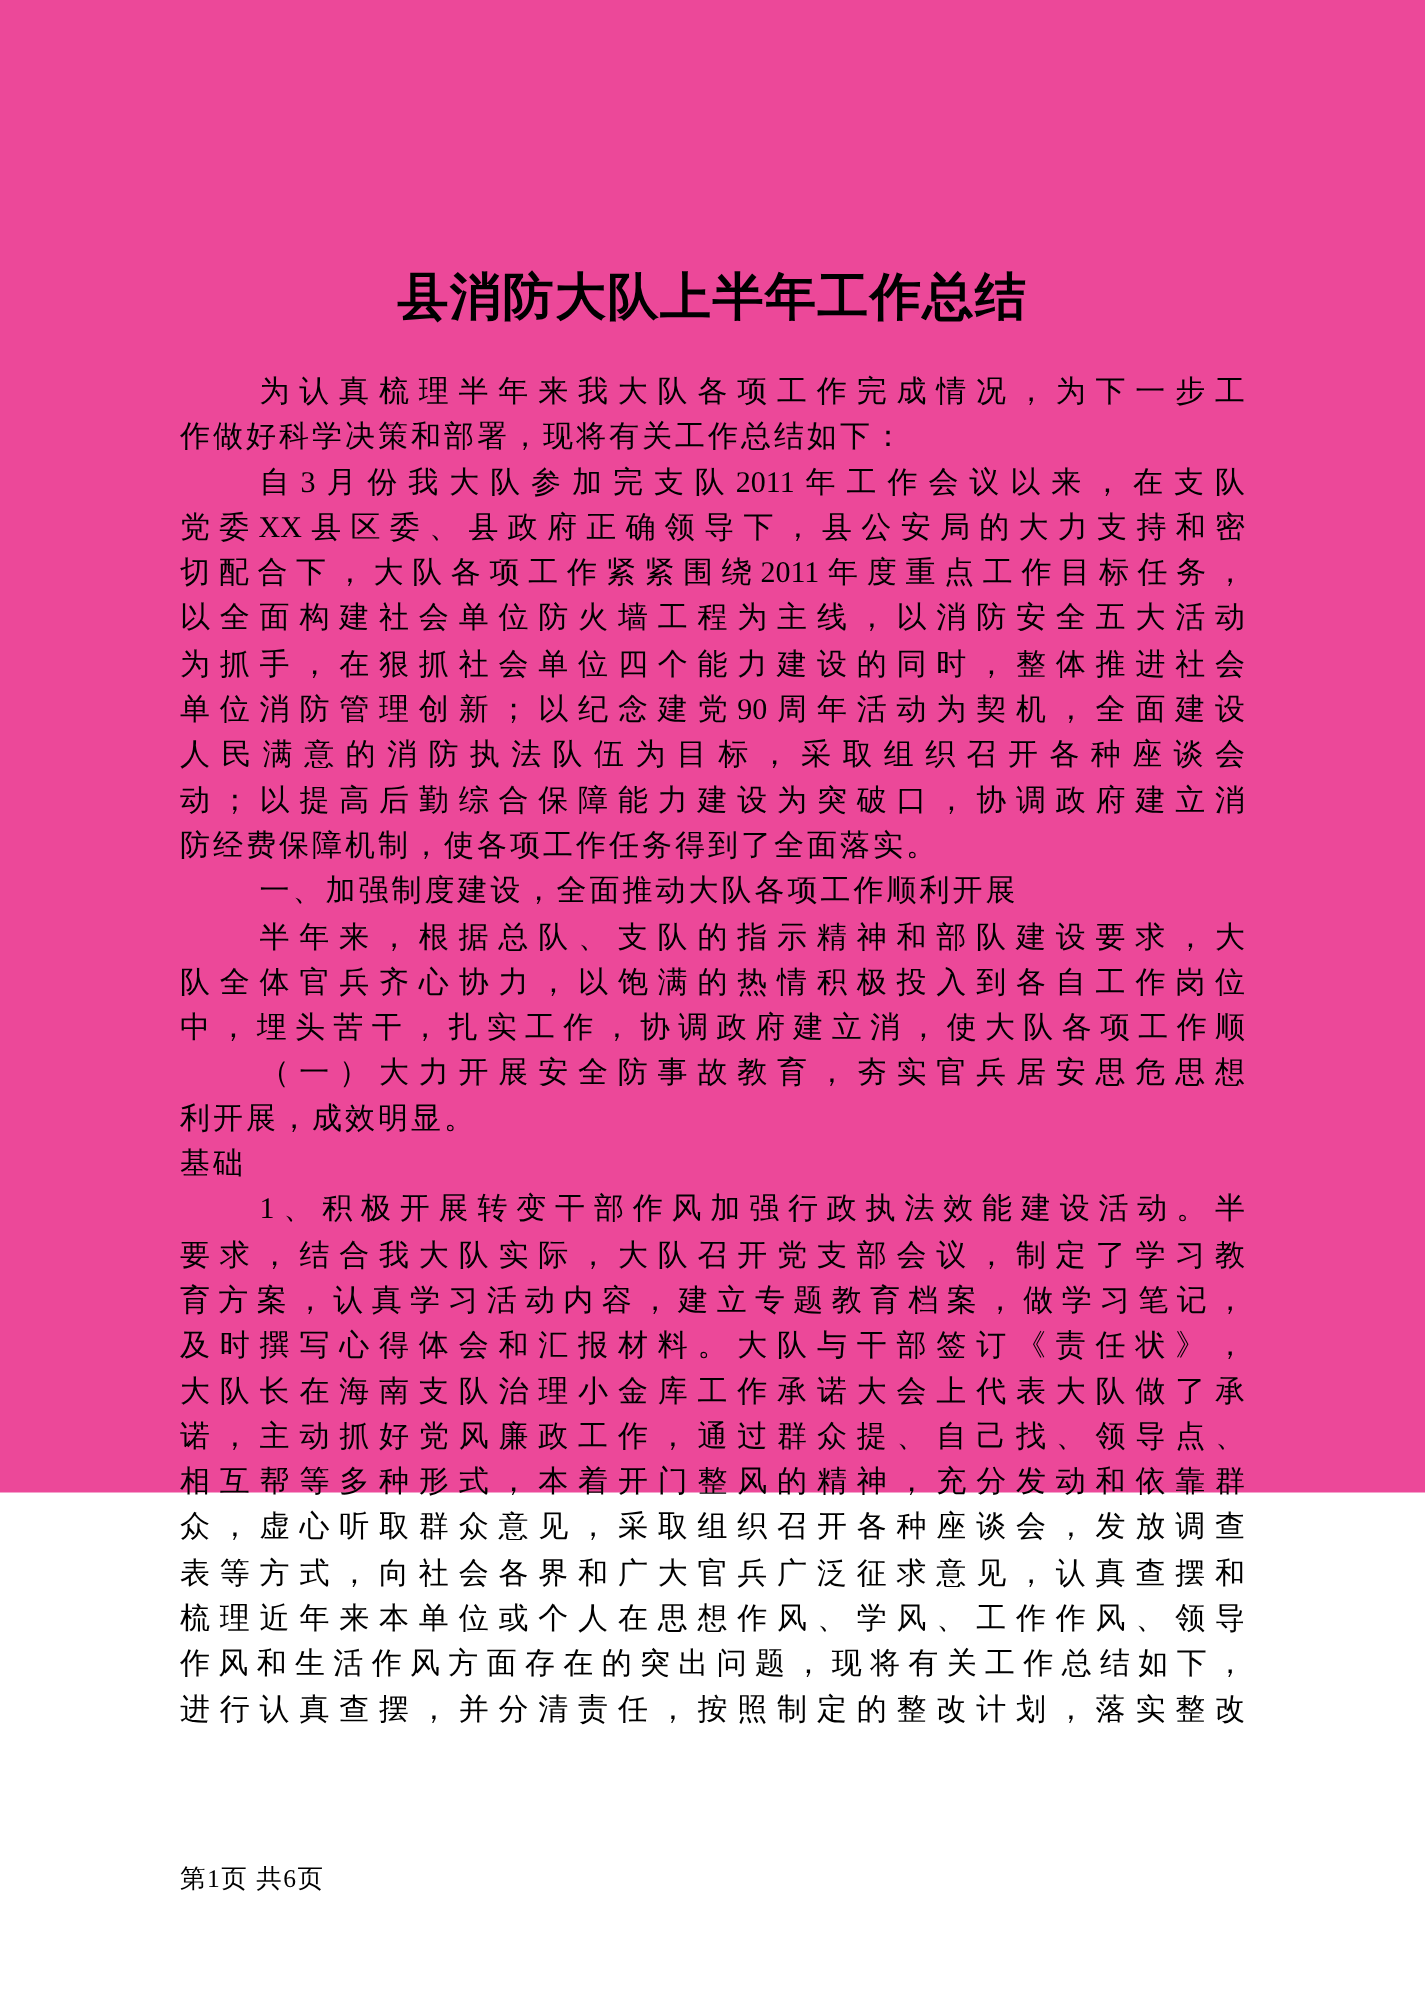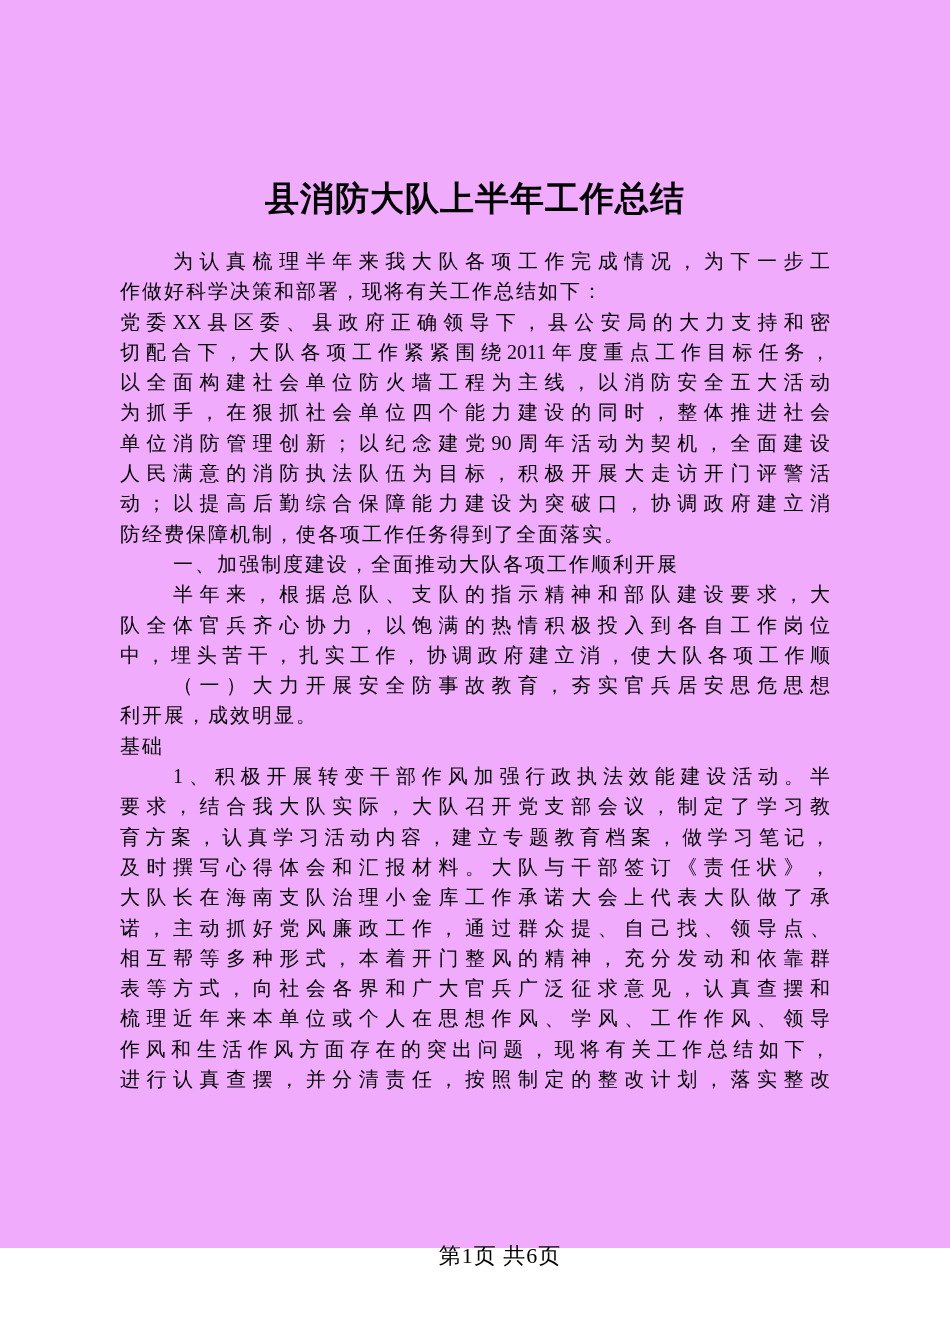--- a/index.html
+++ b/index.html
@@ -6,22 +6,22 @@
   body {
     width: 950px; height: 1344px;
     background: #ffffff;
     color: #000000;
     font-family: "Liberation Serif", "DejaVu Serif", serif;
     position: relative;
     overflow: hidden;
   }
   .page {
     position: absolute; left: 0; top: 0;
-    width: 950px; height: 1248px;
-    background: #f0abfc;
+    width: 950px; height: 995px;
+    background: #ec4899;
   }
   .doc-title {
     position: absolute;
     left: 120px; top: 174px;
     width: 710px;
     margin: 0;
     text-align: center;
     font-size: 34px;
     font-weight: 700;
     line-height: 50px;
@@ -44,57 +44,58 @@
   .line.last {
     text-align: right;
     text-align-last: left;
     letter-spacing: 2px;
   }
   .line.indent { text-indent: 53px; }
   .doc-footer {
     position: absolute;
     left: 120px; top: 1241px;
     width: 760px;
-    text-align: center;
-    font-size: 22px;
+    font-size: 17px;
     letter-spacing: 1px;
   }
 </style>
 </head>
 <body>
 
 <div class="page">
 
   <h1 class="doc-title">县消防大队上半年工作总结</h1>
 
   <div class="doc-body">
     <div class="line indent">为认真梳理半年来我大队各项工作完成情况，为下一步工</div>
     <div class="line last">作做好科学决策和部署，现将有关工作总结如下：</div>
+    <div class="line indent">自3月份我大队参加完支队2011年工作会议以来，在支队</div>
     <div class="line">党委XX县区委、县政府正确领导下，县公安局的大力支持和密</div>
     <div class="line">切配合下，大队各项工作紧紧围绕2011年度重点工作目标任务，</div>
     <div class="line">以全面构建社会单位防火墙工程为主线，以消防安全五大活动</div>
     <div class="line">为抓手，在狠抓社会单位四个能力建设的同时，整体推进社会</div>
     <div class="line">单位消防管理创新；以纪念建党90周年活动为契机，全面建设</div>
-    <div class="line">人民满意的消防执法队伍为目标，积极开展大走访开门评警活</div>
+    <div class="line">人民满意的消防执法队伍为目标，采取组织召开各种座谈会</div>
     <div class="line">动；以提高后勤综合保障能力建设为突破口，协调政府建立消</div>
     <div class="line last">防经费保障机制，使各项工作任务得到了全面落实。</div>
     <div class="line indent last">一、加强制度建设，全面推动大队各项工作顺利开展</div>
     <div class="line indent">半年来，根据总队、支队的指示精神和部队建设要求，大</div>
     <div class="line">队全体官兵齐心协力，以饱满的热情积极投入到各自工作岗位</div>
     <div class="line">中，埋头苦干，扎实工作，协调政府建立消，使大队各项工作顺</div>
     <div class="line indent">（一）大力开展安全防事故教育，夯实官兵居安思危思想</div>
     <div class="line last">利开展，成效明显。</div>
     <div class="line last">基础</div>
     <div class="line indent">1、积极开展转变干部作风加强行政执法效能建设活动。半</div>
     <div class="line">要求，结合我大队实际，大队召开党支部会议，制定了学习教</div>
     <div class="line">育方案，认真学习活动内容，建立专题教育档案，做学习笔记，</div>
     <div class="line">及时撰写心得体会和汇报材料。大队与干部签订《责任状》，</div>
     <div class="line">大队长在海南支队治理小金库工作承诺大会上代表大队做了承</div>
     <div class="line">诺，主动抓好党风廉政工作，通过群众提、自己找、领导点、</div>
     <div class="line">相互帮等多种形式，本着开门整风的精神，充分发动和依靠群</div>
+    <div class="line">众，虚心听取群众意见，采取组织召开各种座谈会，发放调查</div>
     <div class="line">表等方式，向社会各界和广大官兵广泛征求意见，认真查摆和</div>
     <div class="line">梳理近年来本单位或个人在思想作风、学风、工作作风、领导</div>
     <div class="line">作风和生活作风方面存在的突出问题，现将有关工作总结如下，</div>
     <div class="line">进行认真查摆，并分清责任，按照制定的整改计划，落实整改</div>
   </div>
 
   <div class="doc-footer">
     <span>第1页 共6页</span>
   </div>
 

